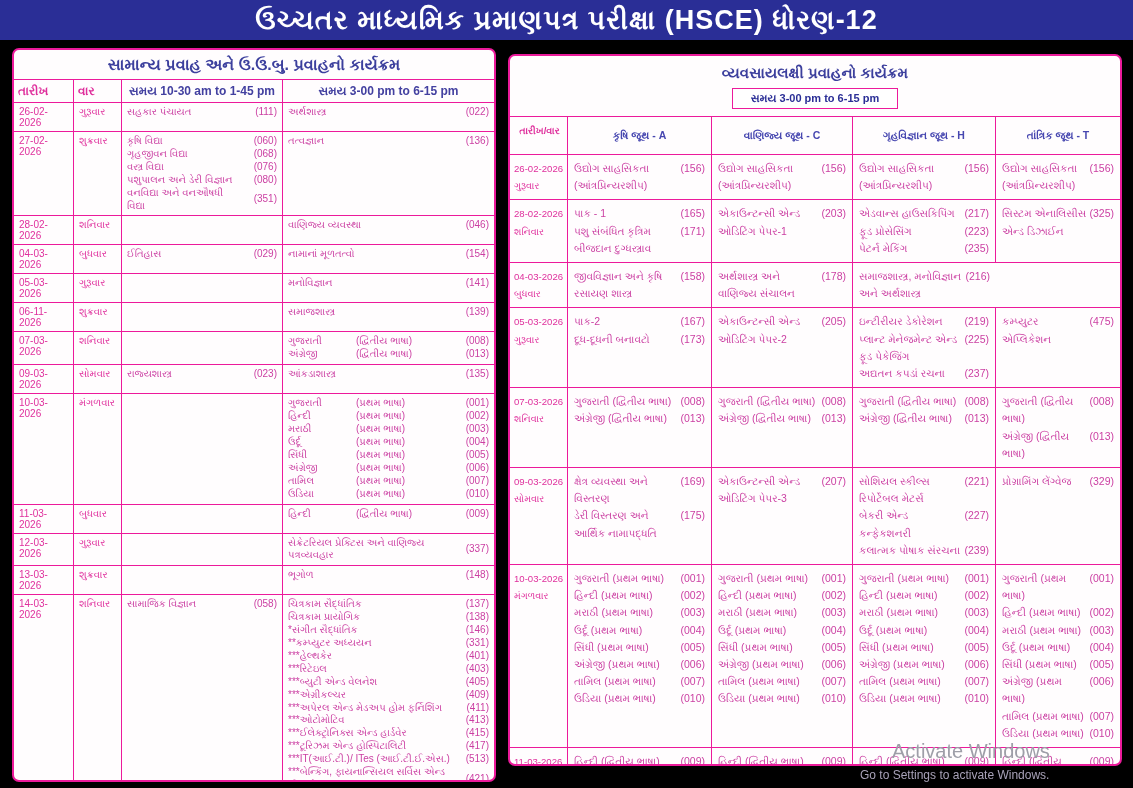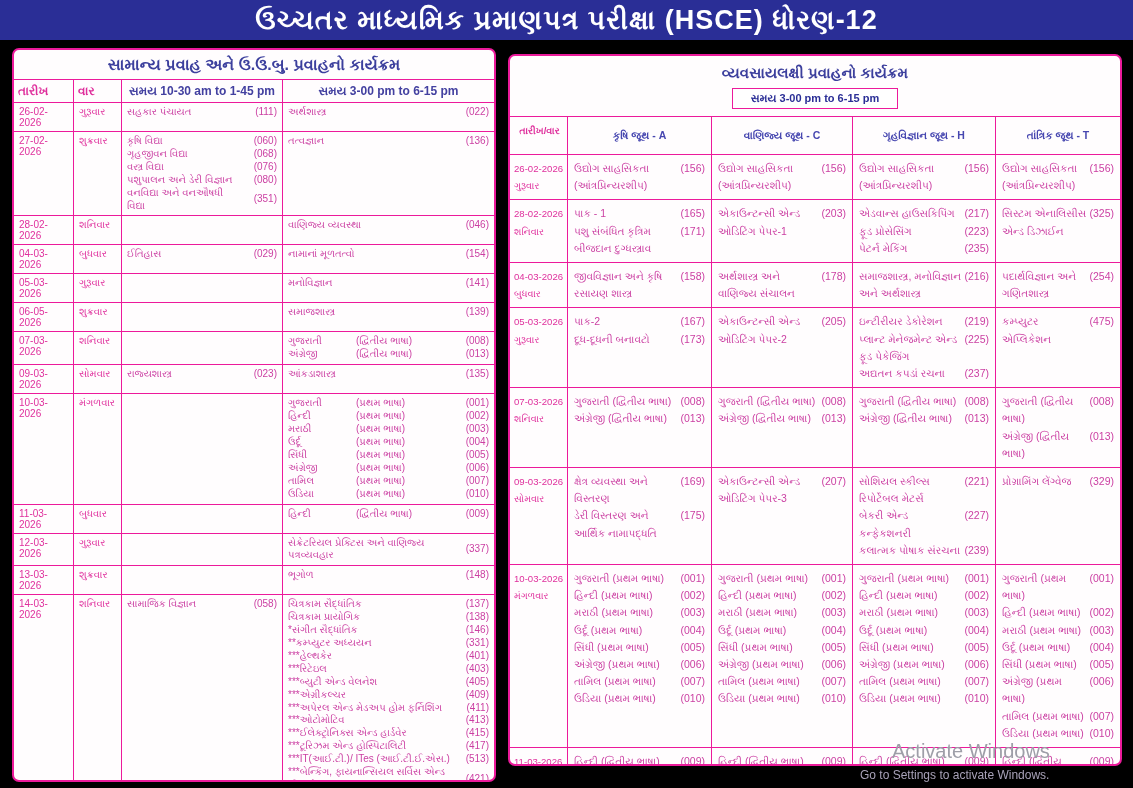--- a/index.html
+++ b/index.html
@@ -164,21 +164,21 @@
           <div class="c-day">ગુરૂવાર</div>
           <div class="c-m"></div>
           <div class="c-e">
             <div class="sl">
               <span class="sn">મનોવિજ્ઞાન</span>
               <span class="sc">(141)</span>
             </div>
           </div>
         </div>
         <div class="lt-row">
-          <div class="c-date">06-05-2026</div>
+          <div class="c-date">06-11-2026</div>
           <div class="c-day">શુક્રવાર</div>
           <div class="c-m"></div>
           <div class="c-e">
             <div class="sl">
               <span class="sn">સમાજશાસ્ત્ર</span>
               <span class="sc">(139)</span>
             </div>
           </div>
         </div>
         <div class="lt-row">
@@ -474,26 +474,20 @@
               <span class="rn">અર્થશાસ્ત્ર અને વાણિજ્ય સંચાલન</span>
               <span class="rc">(178)</span>
             </div>
           </div>
           <div class="c-gH">
             <div class="rl">
               <span class="rn">સમાજશાસ્ત્ર, મનોવિજ્ઞાન અને અર્થશાસ્ત્ર</span>
               <span class="rc">(216)</span>
             </div>
           </div>
-          <div class="c-gT">
-            <div class="rl">
-              <span class="rn">પદાર્થવિજ્ઞાન અને ગણિતશાસ્ત્ર</span>
-              <span class="rc">(254)</span>
-            </div>
-          </div>
         </div>
         <div class="rt-row">
           <div class="c-rdate"><span class="">05-03-2026</span><br><span class="">ગુરૂવાર</span></div>
           <div class="c-gA">
             <div class="rl">
               <span class="rn">પાક-2</span>
               <span class="rc">(167)</span>
             </div>
             <div class="rl">
               <span class="rn">દૂધ-દૂધની બનાવટો</span>

